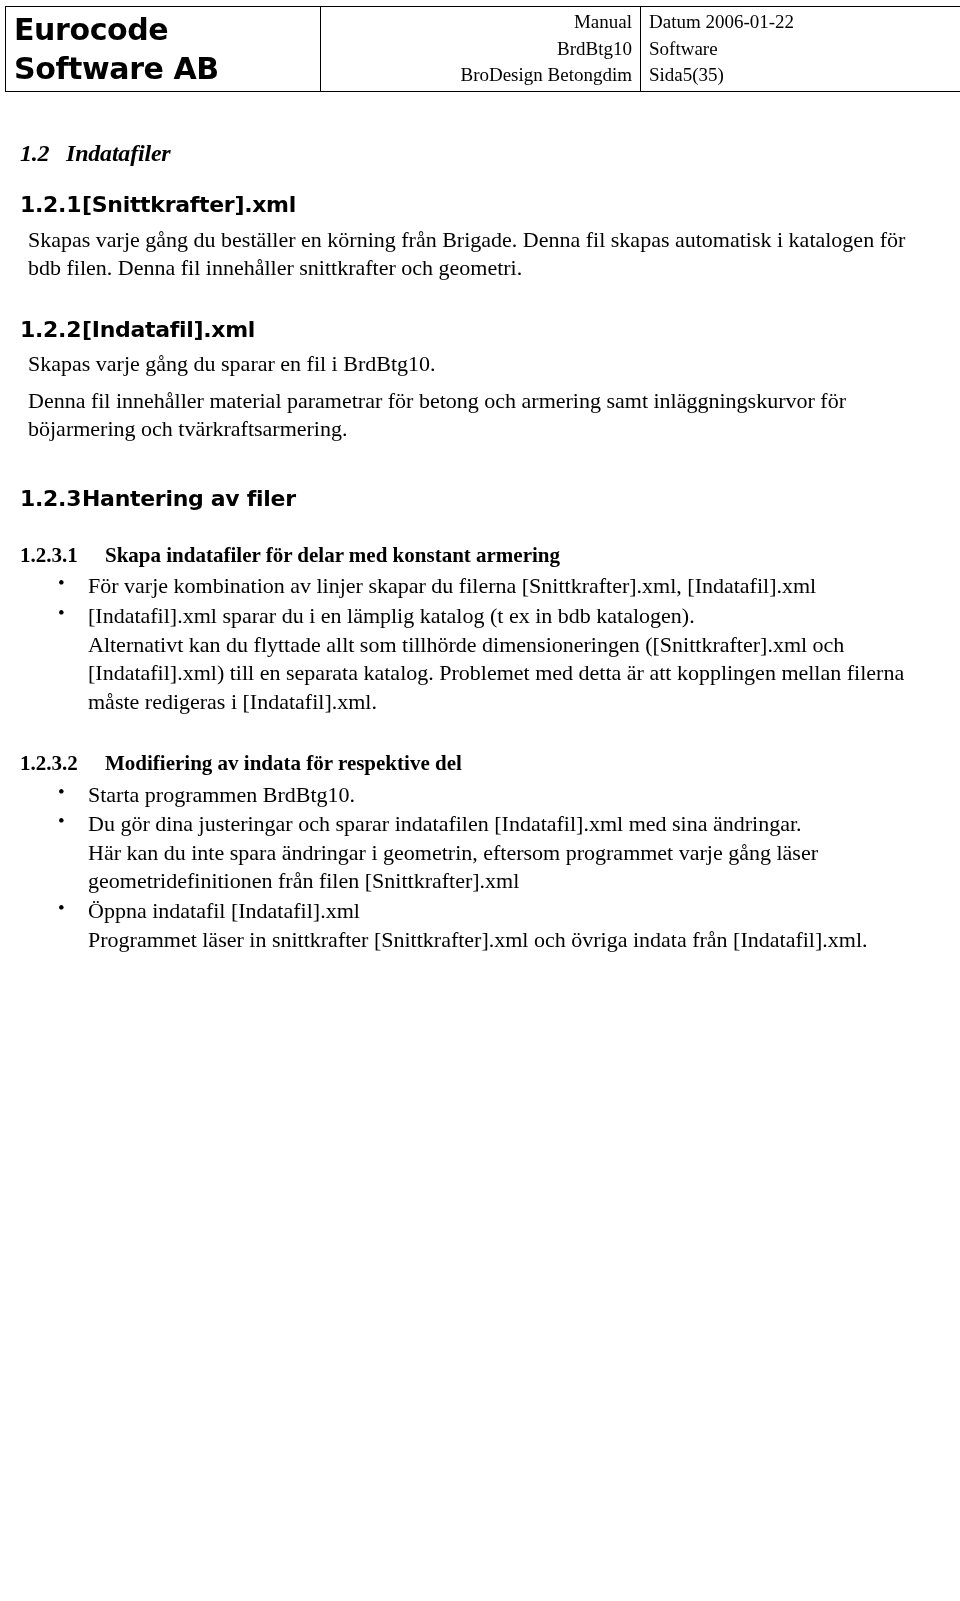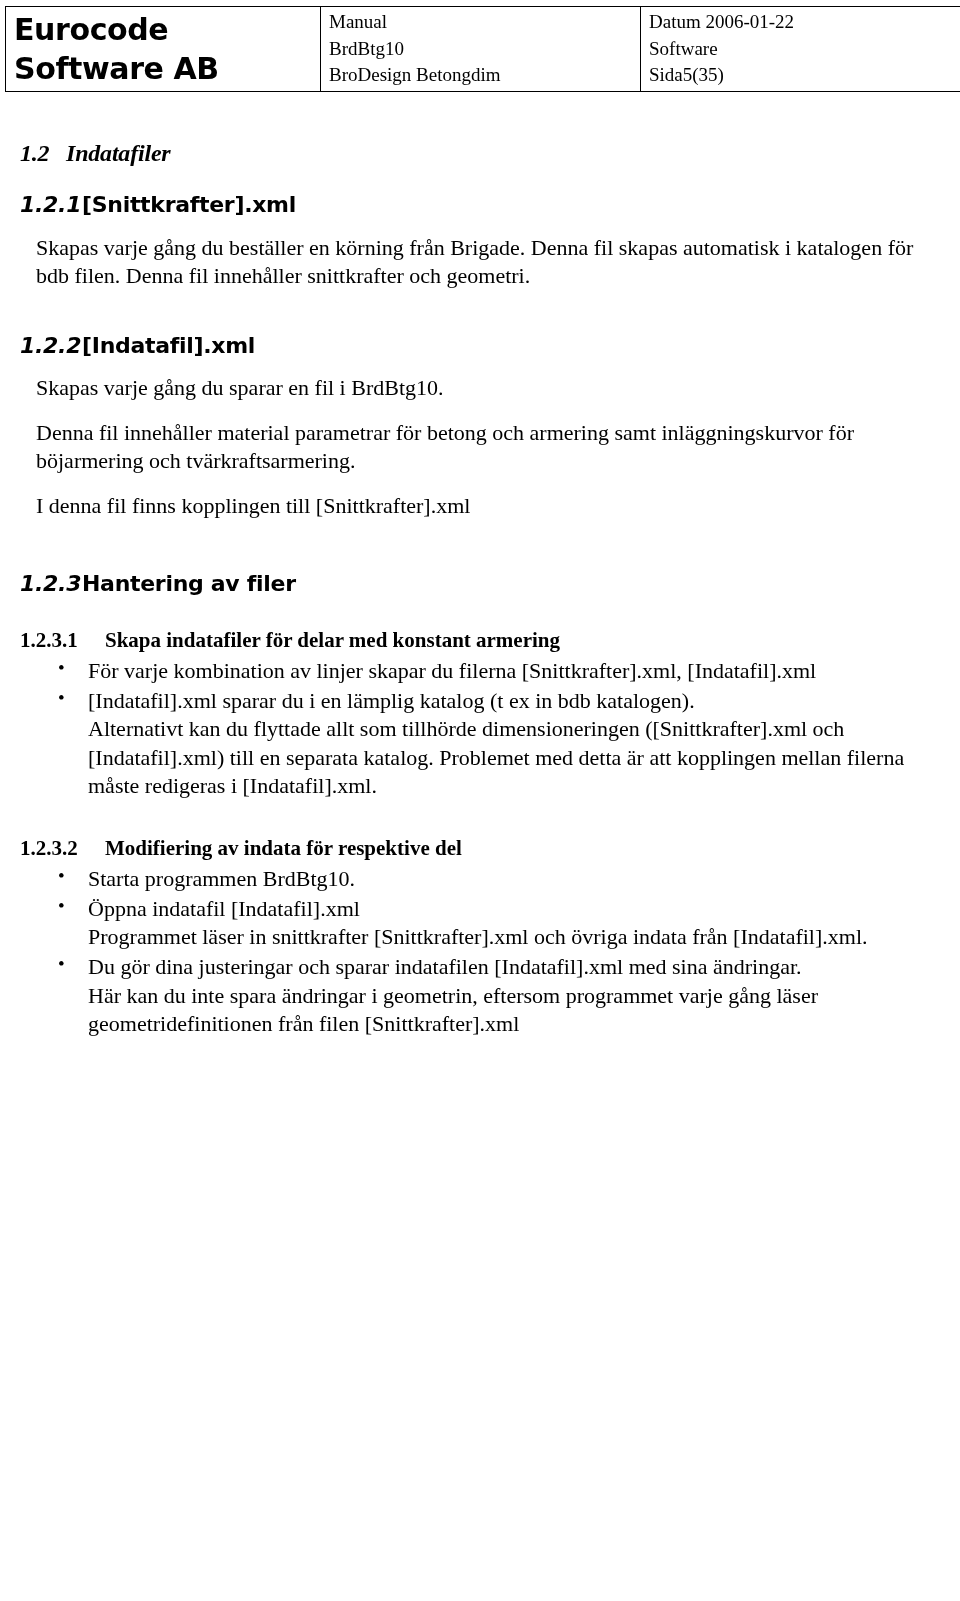--- a/index.html
+++ b/index.html
@@ -39,21 +39,21 @@
     vertical-align: middle;
     padding: 0 8px;
     box-sizing: border-box;
   }
   .hdr-cell-logo {
     width: 315px;
     border-left: 1.5px solid #000 !important;
   }
   .hdr-cell-mid {
     width: 320px;
-    text-align: left;
+    text-align: right;
   }
   .hdr-cell-right {
     width: 364px;
     text-align: left;
   }
 
   .logo-line {
     font-family: "DejaVu Sans", "Liberation Sans", sans-serif;
     font-weight: bold;
     font-size: 30px;
@@ -91,36 +91,36 @@
   h2.h-1 .num { display: inline-block; min-width: 46px; }
 
   h3.h-2 {
     font-family: "DejaVu Sans", "Liberation Sans", sans-serif;
     font-weight: bold;
     font-size: 22px;
     margin: 0 0 6px 0;
     line-height: 1.15;
     letter-spacing: -0.3px;
   }
-  h3.h-2 .num { display: inline-block; min-width: 62px; font-style: italic; }
+  h3.h-2 .num { display: inline-block; min-width: 62px; }
 
   h4.h-3 {
     font-family: "Liberation Serif", "DejaVu Serif", serif;
     font-weight: bold;
     font-size: 21px;
     margin: 0 0 4px 0;
     line-height: 1.2;
   }
   h4.h-3 .num { display: inline-block; min-width: 85px; }
 
   p.body-text {
     font-family: "Liberation Serif", "DejaVu Serif", serif;
     font-size: 22px;
     line-height: 1.30;
-    margin: 16px;
+    margin: 8px;
     text-align: left;
   }
   .gap-md { height: 26px; }
   .gap-lg { height: 34px; }
 
   ul.bullets {
     list-style: none;
     margin: 0;
     padding: 0;
   }
@@ -192,21 +192,20 @@
     </h3>
     <p class="body-text">Skapas varje gång du beställer en körning från Brigade. Denna fil skapas automatisk i katalogen för bdb filen. Denna fil innehåller snittkrafter och geometri.</p>
 
     <div class="gap-md"></div>
 
     <h3 class="h-2">
       <span class="num">1.2.2</span><span>[Indatafil].xml</span>
     </h3>
     <p class="body-text">Skapas varje gång du sparar en fil i BrdBtg10.</p>
     <p class="body-text">Denna fil innehåller material parametrar för betong och armering samt inläggningskurvor för böjarmering och tvärkraftsarmering.</p>
-    <p class="body-text">I denna fil finns kopplingen till [Snittkrafter].xml</p>
 
     <div class="gap-lg"></div>
 
     <h3 class="h-2">
       <span class="num">1.2.3</span><span>Hantering av filer</span>
     </h3>
 
     <div class="gap-md"></div>
 
     <h4 class="h-3">
@@ -227,25 +226,25 @@
 
     <h4 class="h-3">
       <span class="num">1.2.3.2</span><span>Modifiering av indata för respektive del</span>
     </h4>
 
     <ul class="bullets">
       <li>
         <span>Starta programmen BrdBtg10.</span>
       </li>
       <li>
+        <span>Du gör dina justeringar och sparar indatafilen [Indatafil].xml med sina ändringar.</span>
+        <span class="sub">Här kan du inte spara ändringar i geometrin, eftersom programmet varje gång läser geometridefinitionen från filen [Snittkrafter].xml</span>
+      </li>
+      <li>
         <span>Öppna indatafil [Indatafil].xml</span>
         <span class="sub">Programmet läser in snittkrafter [Snittkrafter].xml och övriga indata från [Indatafil].xml.</span>
       </li>
-      <li>
-        <span>Du gör dina justeringar och sparar indatafilen [Indatafil].xml med sina ändringar.</span>
-        <span class="sub">Här kan du inte spara ändringar i geometrin, eftersom programmet varje gång läser geometridefinitionen från filen [Snittkrafter].xml</span>
-      </li>
     </ul>
 
   </div>
 
 
 </div>
 
 </body></html>

